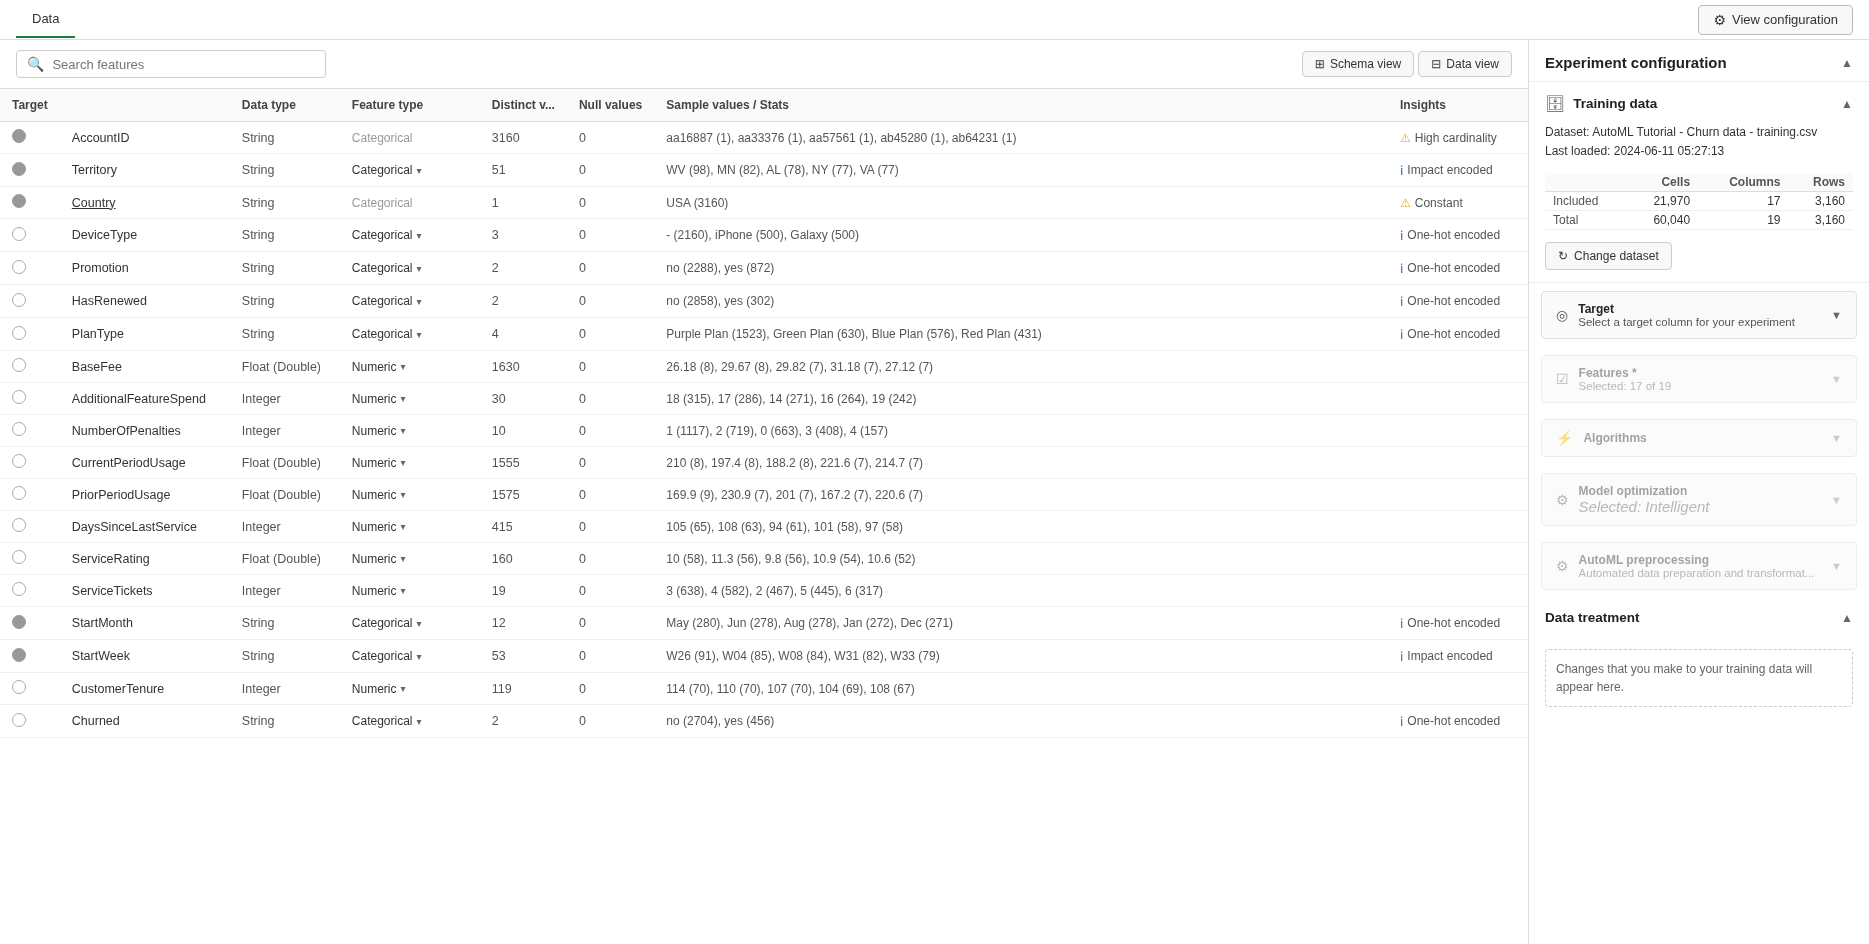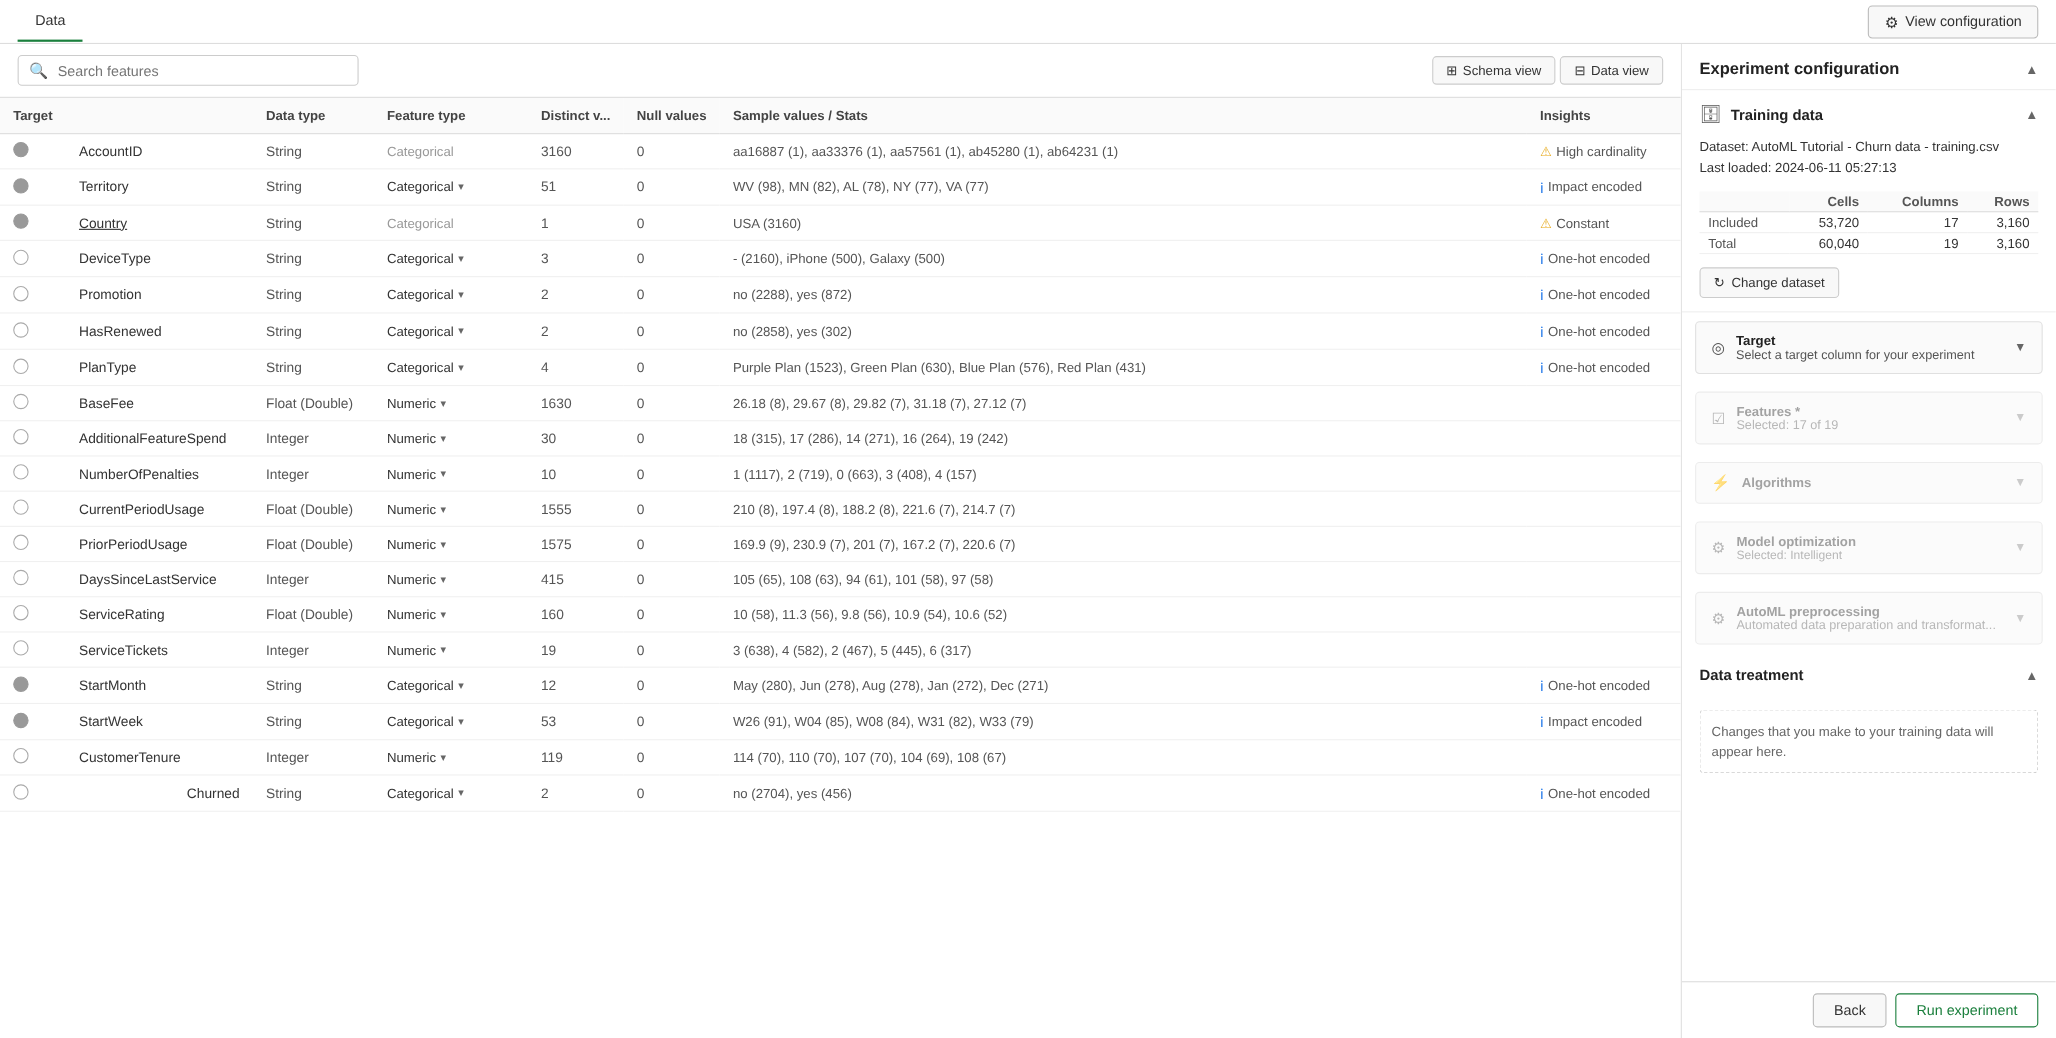--- a/index.html
+++ b/index.html
@@ -462,21 +462,21 @@
                     <span class="dropdown-arrow">▾</span>
                   </div>
                 </td>
                 <td style="color: rgb(85, 85, 85);">119</td>
                 <td><span style="color: rgb(85, 85, 85);">0</span></td>
                 <td class="sample-values">114 (70), 110 (70), 107 (70), 104 (69), 108 (67)</td>
                 <td></td>
               </tr>
               <tr>
                 <td><span class="radio-circle"></span></td>
-                <td style="font-weight: 500; text-align: right;">Churned</td>
+                <td style="font-weight: 500;">Churned</td>
                 <td style="color: rgb(85, 85, 85);">String</td>
                 <td>
                   <div class="feature-type-dropdown">
                     <span class="feature-type-active">Categorical</span>
                     <span class="dropdown-arrow">▾</span>
                   </div>
                 </td>
                 <td style="color: rgb(85, 85, 85);">2</td>
                 <td><span style="color: rgb(85, 85, 85);">0</span></td>
                 <td class="sample-values">no (2704), yes (456)</td>
@@ -515,21 +515,21 @@
             <tr>
               <th></th>
               <th>Cells</th>
               <th>Columns</th>
               <th>Rows</th>
             </tr>
           </thead>
           <tbody>
             <tr>
               <td>Included</td>
-              <td>53,720</td>
+              <td>21,970</td>
               <td>17</td>
               <td>3,160</td>
             </tr>
             <tr>
               <td>Total</td>
               <td>60,040</td>
               <td>19</td>
               <td>3,160</td>
             </tr>
           </tbody>
@@ -575,21 +575,21 @@
           <span style="color:#aaa;font-size:11px;">▼</span>
         </div>
       </div>
 
       <div class="config-section disabled">
         <div class="config-row">
           <div style="display:flex;align-items:center;gap:6px;">
             <span class="config-section-icon">⚙</span>
             <div>
               <div class="config-label">Model optimization</div>
-              <div class="config-value" style="font-size:11px;">Selected: Intelligent</div>
+              <div class="config-value" style="font-size:15px;font-style:italic;">Selected: Intelligent</div>
             </div>
           </div>
           <span style="color:#aaa;font-size:11px;">▼</span>
         </div>
       </div>
 
       <div class="config-section disabled">
         <div class="config-row">
           <div style="display:flex;align-items:center;gap:6px;">
             <span class="config-section-icon">⚙</span>
@@ -603,19 +603,15 @@
       </div>
 
       <div class="data-treatment-section">
         <div class="data-treatment-title">
           <span>Data treatment</span>
           <span style="color:#666;font-size:12px;">▲</span>
         </div>
         <div class="data-treatment-desc">Changes that you make to your training data will appear here.</div>
       </div>
 
-      <div class="bottom-bar">
-        <button class="btn-back">Back</button>
-        <button class="btn-run">Run experiment</button>
-      </div>
     </div>
   </div>
 </div>
 
 </body></html>

